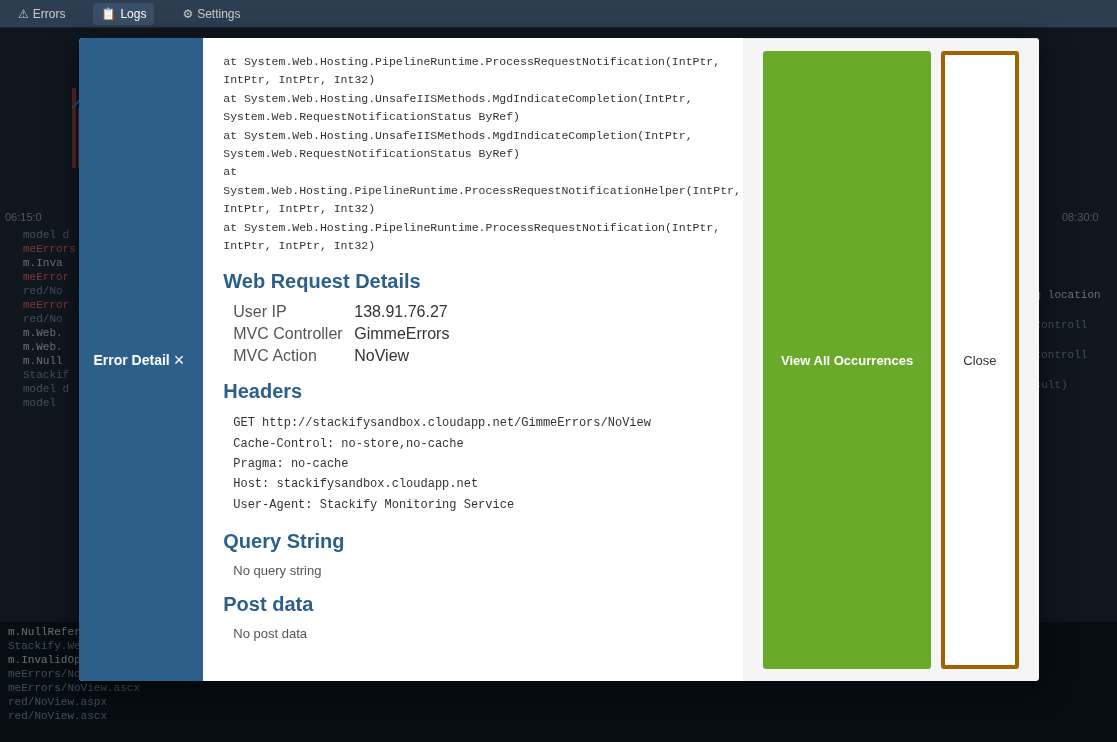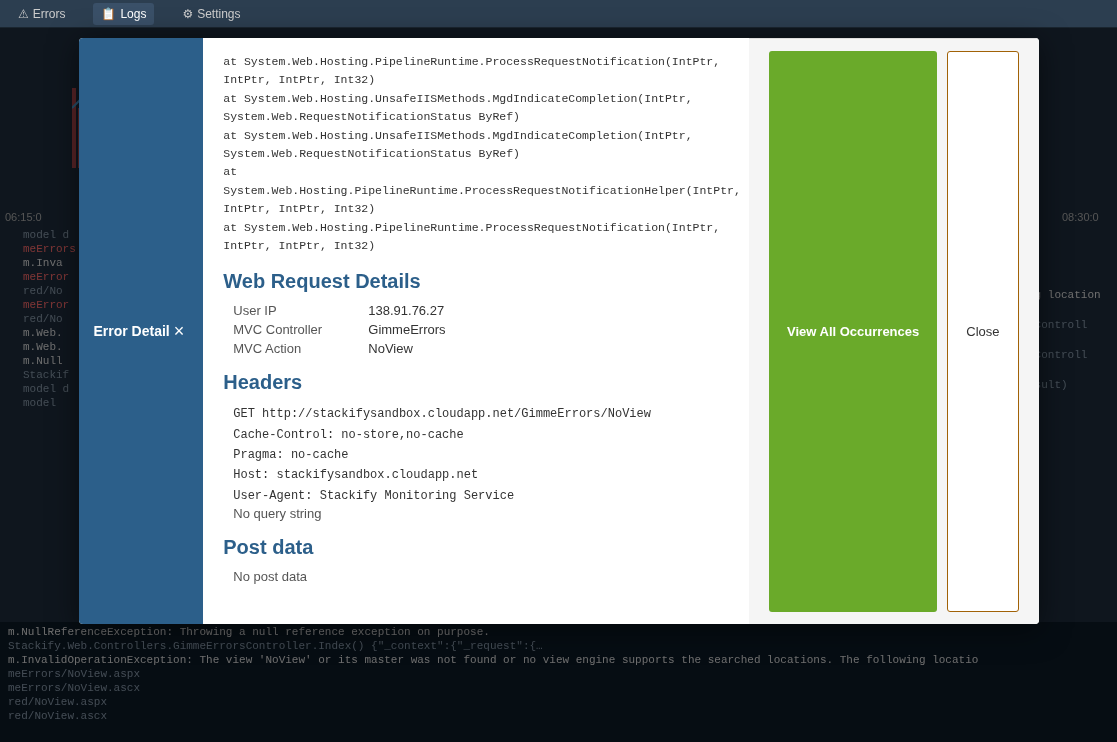--- a/index.html
+++ b/index.html
@@ -147,23 +147,23 @@
       margin: 15px 0 10px 0;
     }
 
     
     .details-table {
       margin-left: 10px;
       margin-bottom: 10px;
     }
     .details-row {
       display: flex;
-      gap: 15px;
+      gap: 1px;
       margin-bottom: 4px;
-      font-size: 13px;
+      font-size: 16px;
     }
     .details-label {
       color: #555;
       min-width: 120px;
       font-weight: normal;
     }
     .details-value {
       color: #333;
     }
 
@@ -201,21 +201,21 @@
       border: none;
       padding: 8px 18px;
       border-radius: 3px;
       font-size: 13px;
       font-weight: bold;
       cursor: pointer;
     }
     .btn-secondary {
       background: #fff;
       color: #333;
-      border: 1px solid #a16207;
+      border: 4px solid #a16207;
       padding: 0 18px;
       border-radius: 3px;
       font-size: 13px;
       cursor: pointer;
     }
 
     
     .modal-body::-webkit-scrollbar {
       width: 8px;
     }
@@ -341,20 +341,21 @@
 
       <div class="section-header">Headers</div>
       <div class="headers-content">
         <div>GET http://stackifysandbox.cloudapp.net/GimmeErrors/NoView</div>
         <div>Cache-Control: no-store,no-cache</div>
         <div>Pragma: no-cache</div>
         <div>Host: stackifysandbox.cloudapp.net</div>
         <div>User-Agent: Stackify Monitoring Service</div>
       </div>
 
+      <div class="section-header">Query String</div>
       <div class="section-text">No query string</div>
 
       <div class="section-header">Post data</div>
       <div class="section-text">No post data</div>
 
       <div style="height: 20px;"></div>
     </div>
 
     <div class="modal-footer">
       <button class="btn-primary">View All Occurrences</button>

